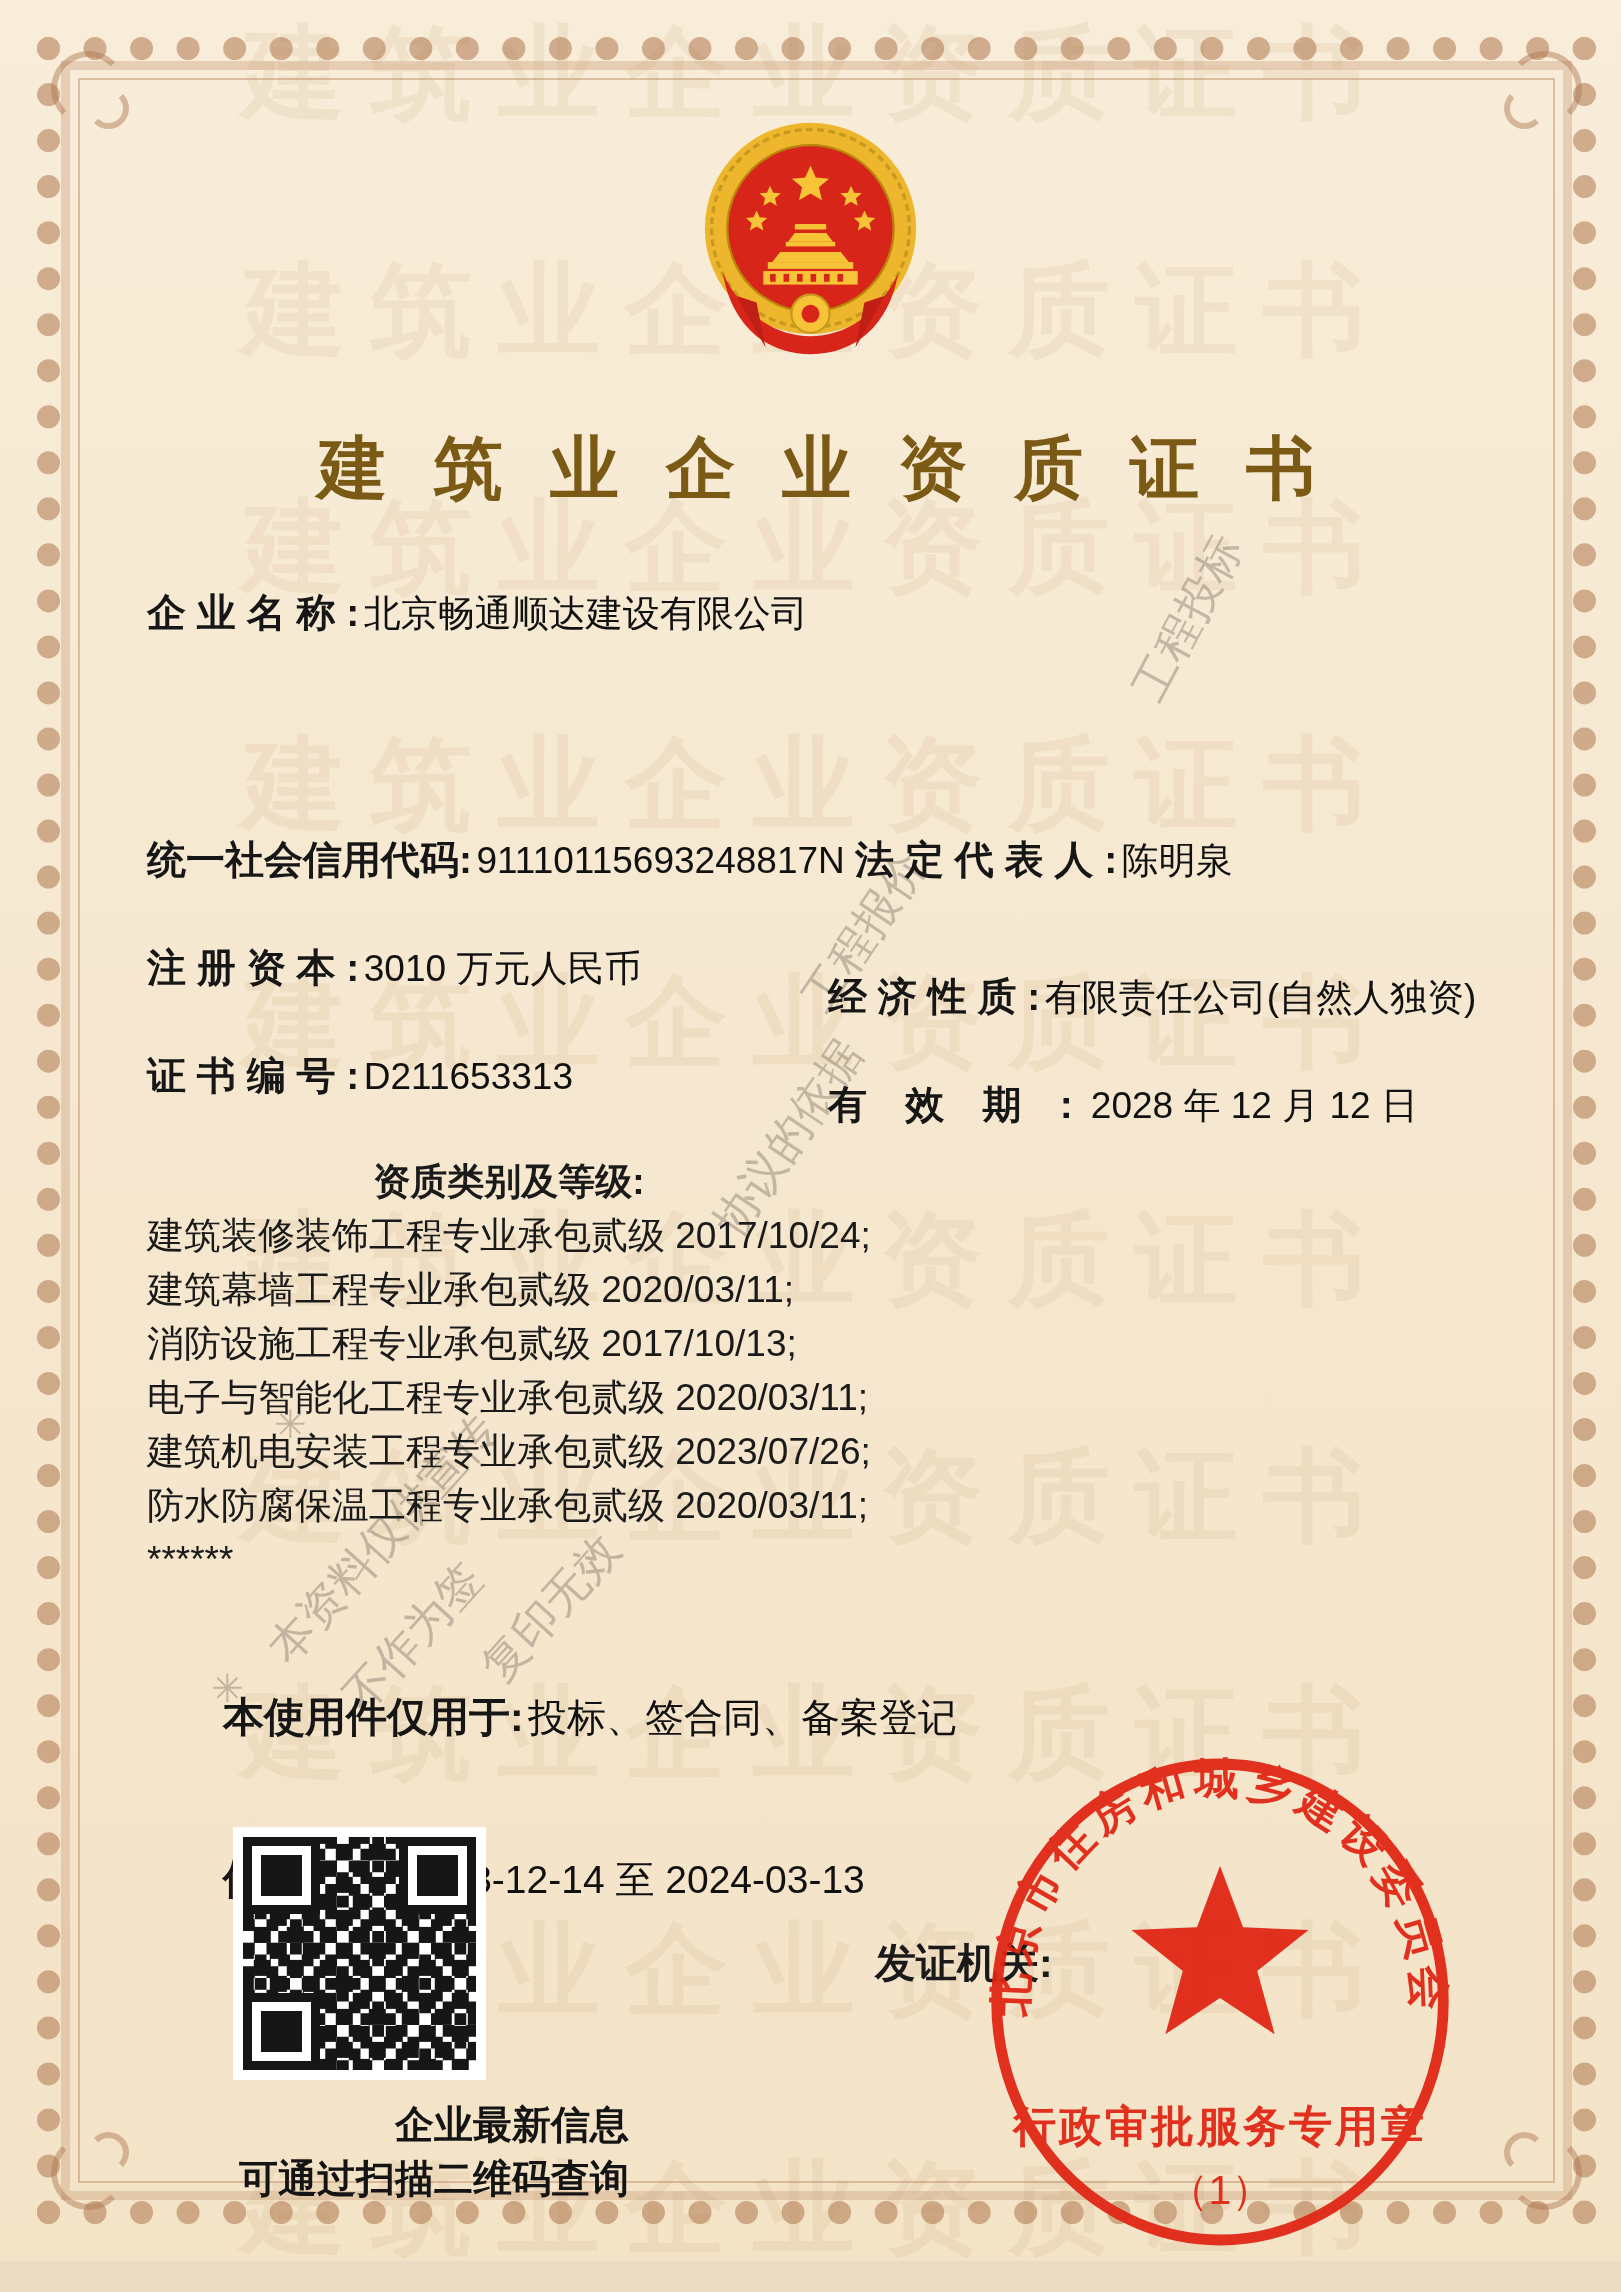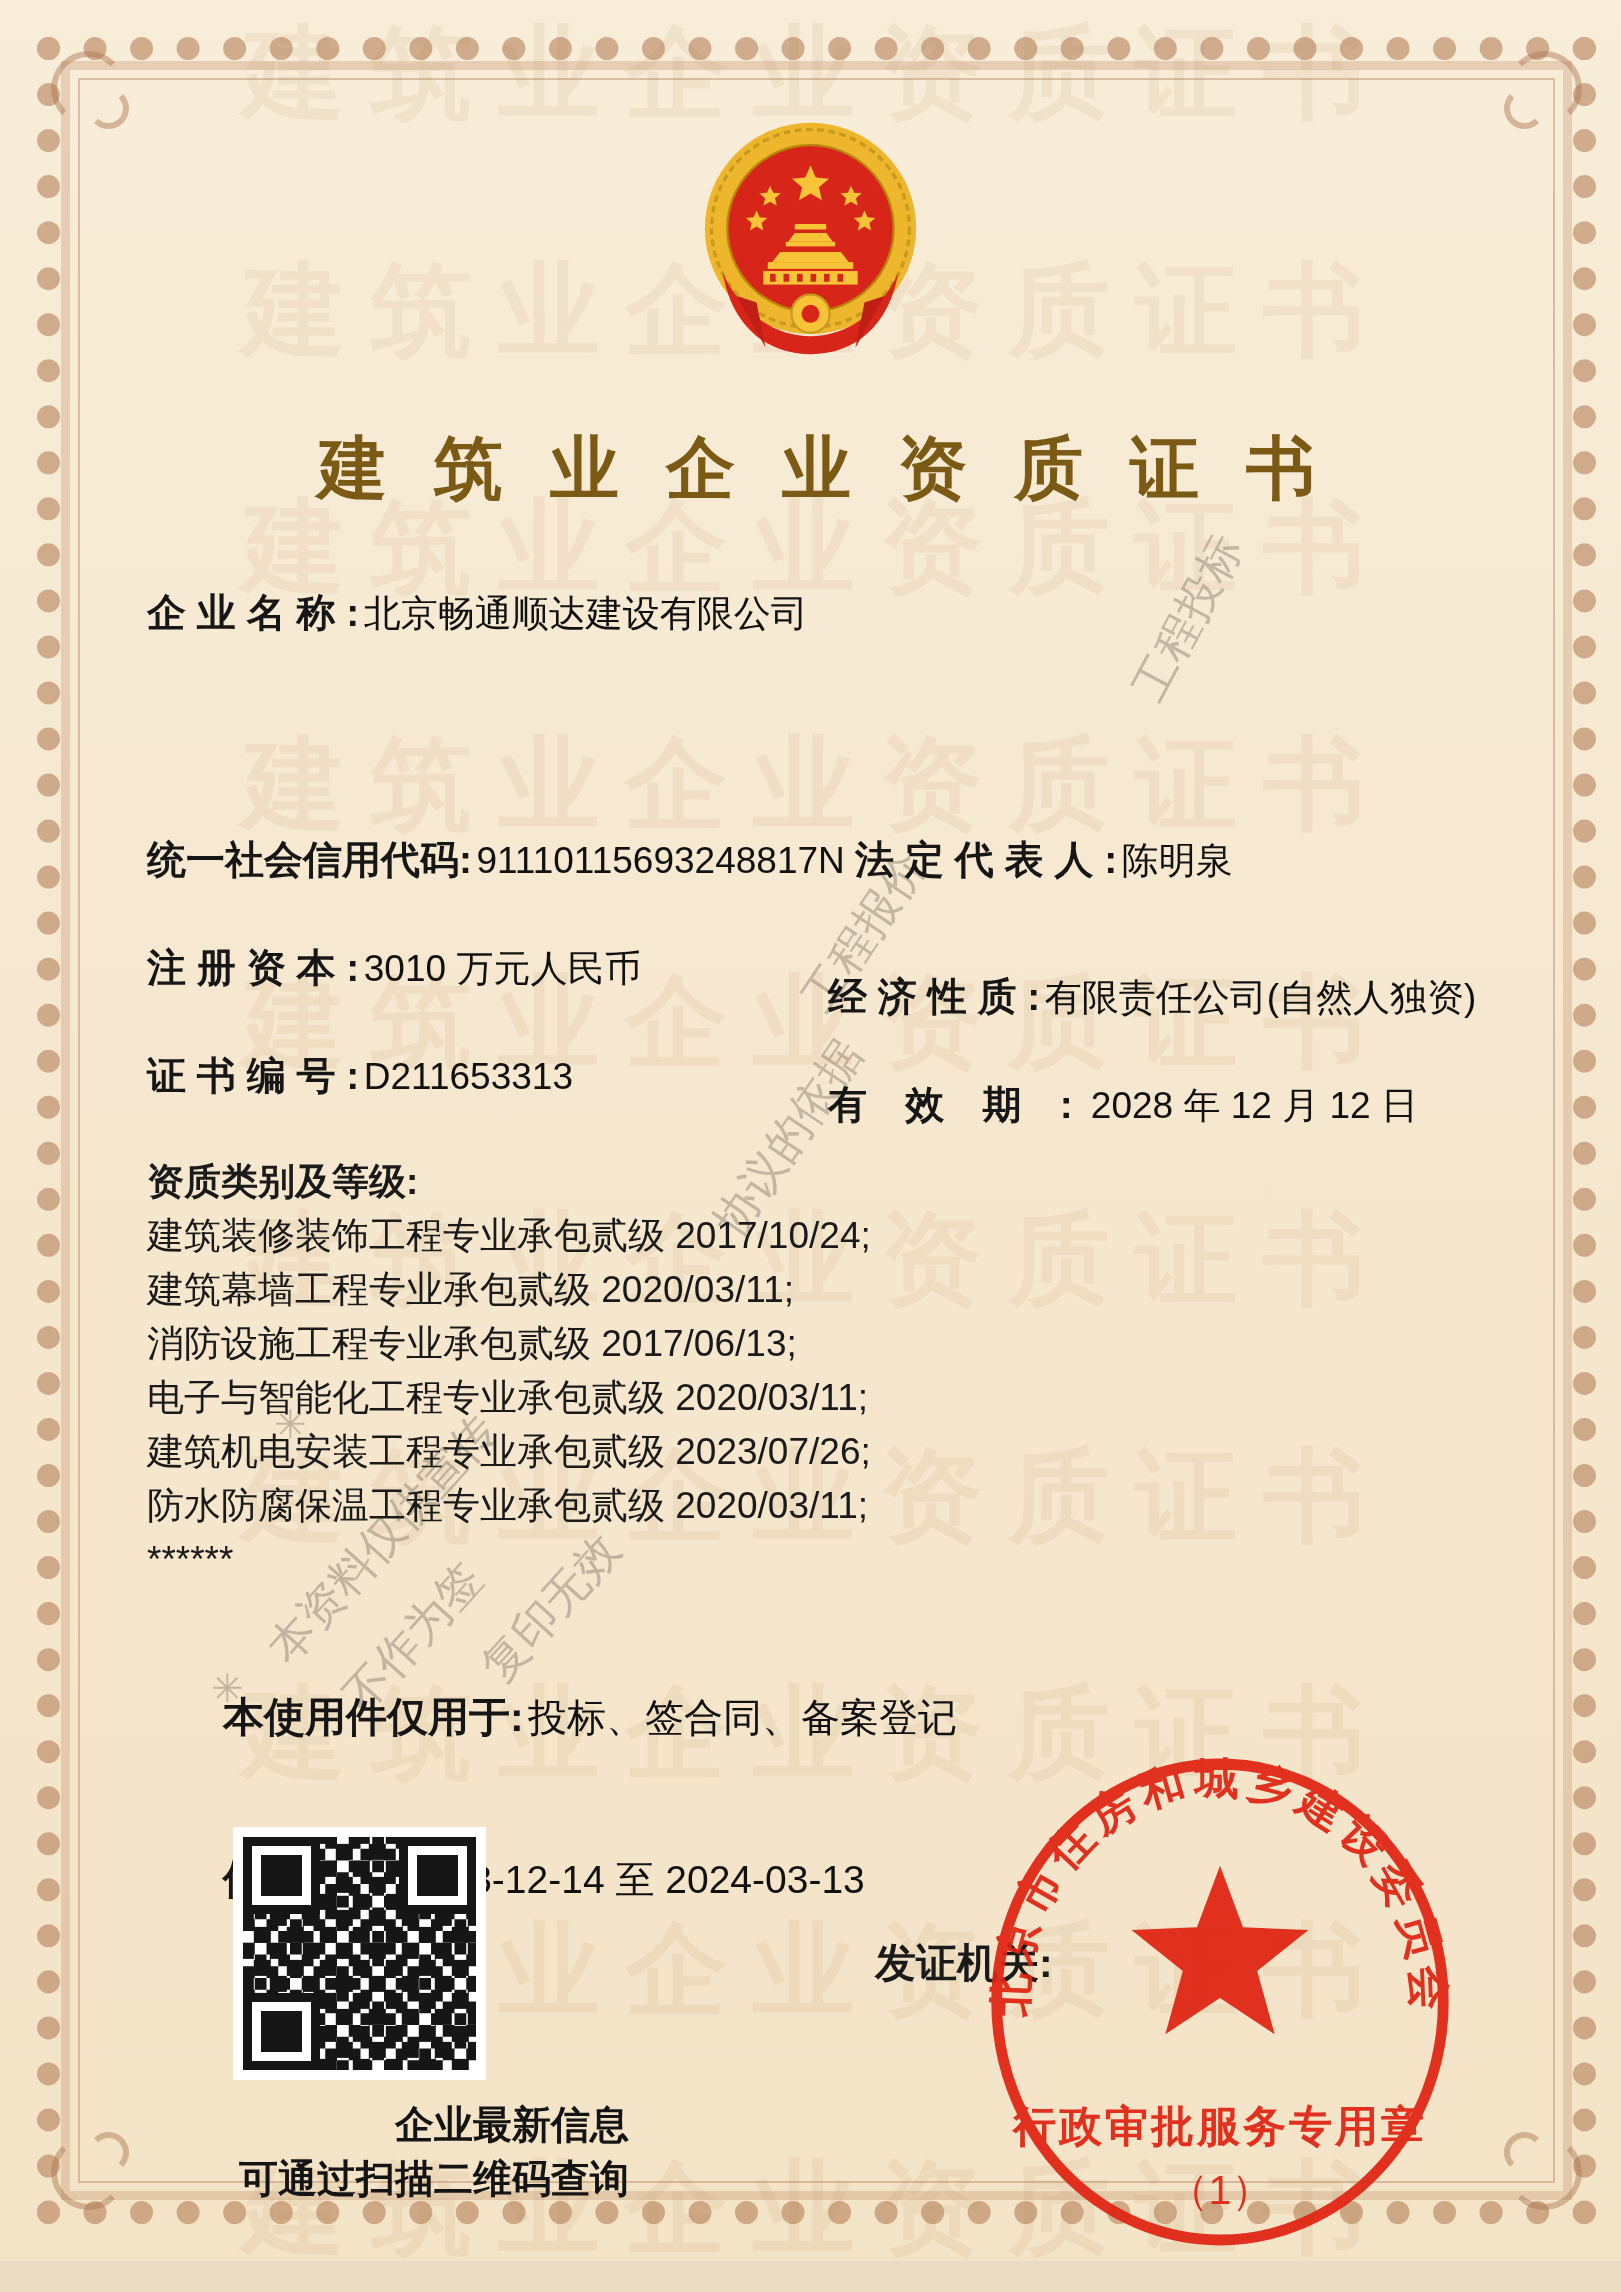--- a/index.html
+++ b/index.html
@@ -50,21 +50,21 @@
 
   .row { position:absolute; left:147px; z-index:4; white-space:nowrap; }
   .lbl { font-weight:bold; font-size:39px; color:#161616; }
   .val { font-size:37px; color:#111;text-align:right; }
   .col2 { position:absolute; left:681px; top:0; white-space:nowrap;margin-top:29px; }
 
   #row-address { display:flex; }
   #addr-lines { margin-left:9.8px; white-space:normal; width:1176px; line-height:55px; }
 
   #qual-block { position:absolute; left:147px; top:1155px; z-index:4; font-size:37px; line-height:54px; }
-  #qual-block .heading { font-weight:bold; }
+  #qual-block .heading { font-weight:bold;text-align:center; }
 
   
   .wm {
     position:absolute; z-index:2; font-size:45px; color:rgba(125,113,100,0.42);
     white-space:nowrap; transform-origin:center; font-weight:500; user-select:none;
   }
 
   
   #row-usage .lbl, #row-period .lbl { font-size:41px; }
 
@@ -190,21 +190,21 @@
     <span class="col2">
       <span class="lbl" style="letter-spacing:13.7px">有 效 期 :</span>
       <span class="val">2028 年 12 月 12 日</span>
     </span>
   </div>
 
   <div id="qual-block">
     <div class="heading">资质类别及等级:</div>
     <div>建筑装修装饰工程专业承包贰级 2017/10/24;</div>
     <div>建筑幕墙工程专业承包贰级 2020/03/11;</div>
-    <div>消防设施工程专业承包贰级 2017/06/13;</div>
+    <div>消防设施工程专业承包贰级 2017/10/13;</div>
     <div>电子与智能化工程专业承包贰级 2020/03/11;</div>
     <div>建筑机电安装工程专业承包贰级 2023/07/26;</div>
     <div>防水防腐保温工程专业承包贰级 2020/03/11;</div>
     <div>******</div>
   </div>
 
   <div class="wm" style="left:1098px; top:588px; transform:rotate(-62deg)">工程投标</div>
   <div class="wm" style="left:774px;  top:902px; transform:rotate(-56deg)">工程报价</div>
   <div class="wm" style="left:676px;  top:1108px; transform:rotate(-56deg)">协议的依据</div>
   <div class="wm" style="left:225px;  top:1509px; transform:rotate(-48deg)">本资料仅供宣传</div>

